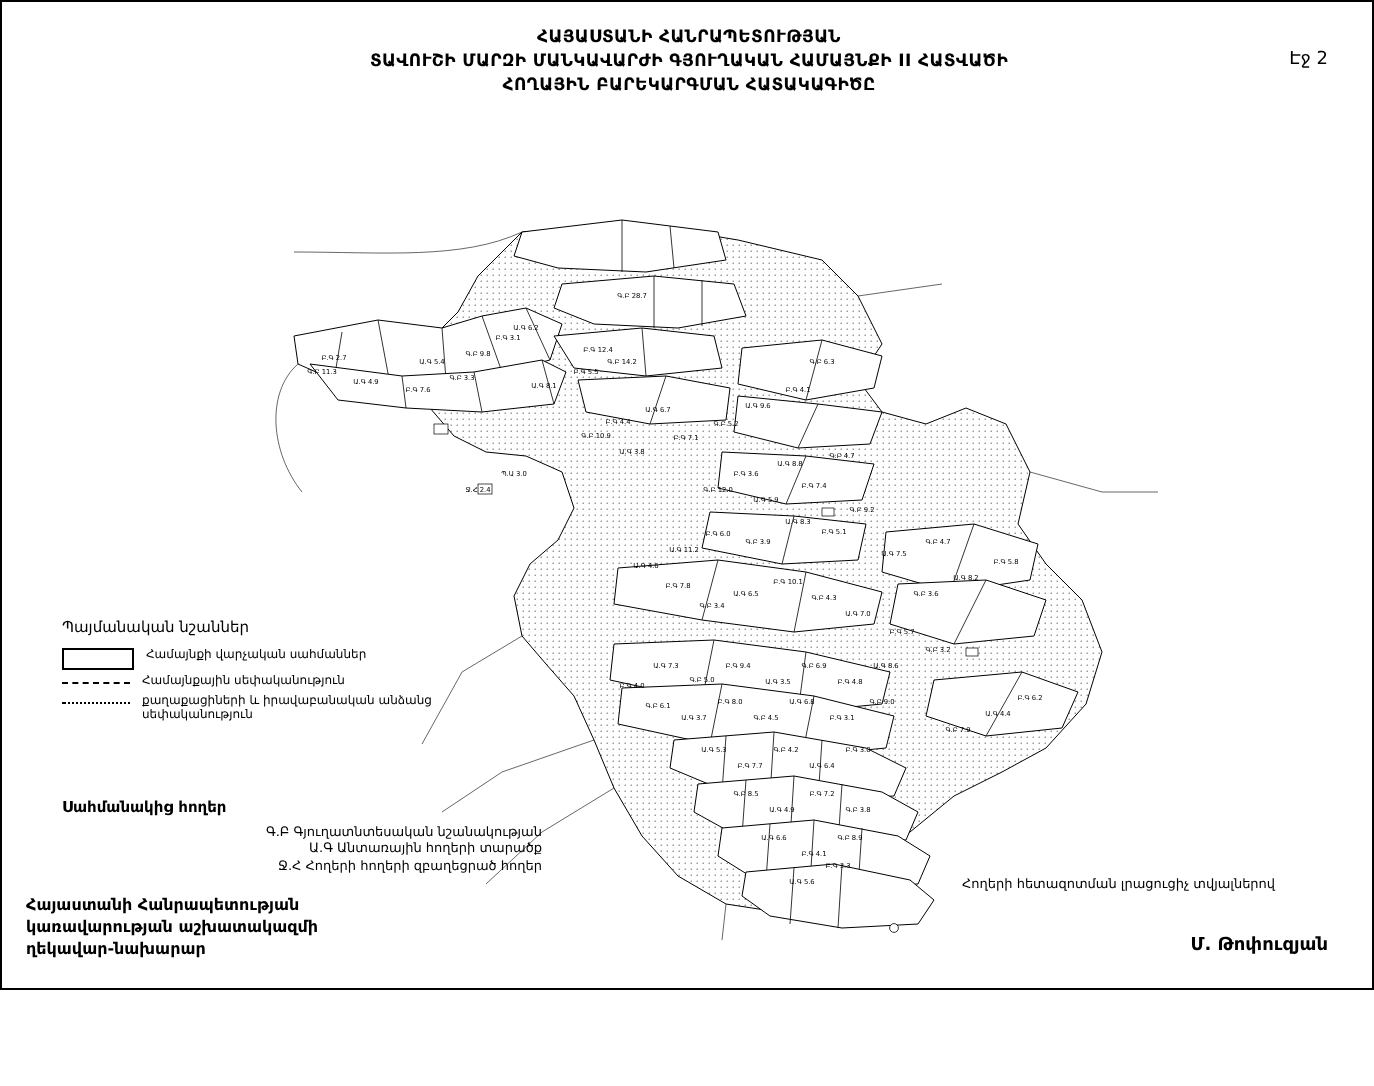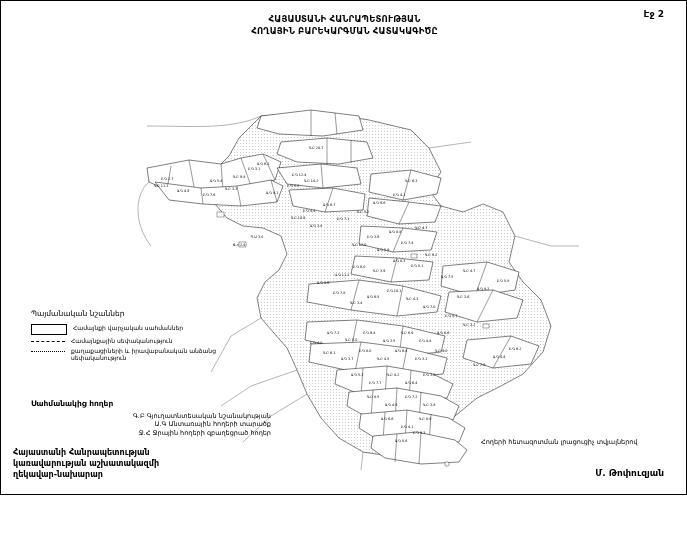--- a/index.html
+++ b/index.html
@@ -34,23 +34,23 @@
   .header .line {
     font-size: 8.5px;
     font-weight: bold;
     letter-spacing: 0.2px;
     line-height: 12px;
     white-space: nowrap;
   }
   .page-number {
     position: absolute;
     right: 22px;
-    top: 8px;
+    top: 24px;
     font-size: 9px;
-    font-weight: bold;
+    font-weight: normal;
   }
   
   .map-area {
     position: absolute;
     left: 110px;
     top: 85px;
     width: 470px;
     height: 390px;
   }
   .map-area svg { display: block; }
@@ -166,20 +166,21 @@
     stroke-width: 0.35;
   }
 </style>
 </head>
 <body>
 
 <div class="page">
 
   <div class="header">
     <div class="line">ՀԱՅԱՍՏԱՆԻ ՀԱՆՐԱՊԵՏՈՒԹՅԱՆ</div>
+    <div class="line">ՏԱՎՈՒՇԻ ՄԱՐԶԻ ՄԱՆԿԱՎԱՐԺԻ ԳՅՈՒՂԱԿԱՆ ՀԱՄԱՅՆՔԻ II ՀԱՏՎԱԾԻ</div>
     <div class="line">ՀՈՂԱՅԻՆ ԲԱՐԵԿԱՐԳՄԱՆ ՀԱՏԱԿԱԳԻԾԸ</div>
   </div>
   <div class="page-number">Էջ 2</div>
 
   <div class="map-area">
     <svg width="470" height="390" viewBox="0 0 470 390" xmlns="http://www.w3.org/2000/svg">
       <defs>
         <pattern id="dotfill" width="3" height="3" patternUnits="userSpaceOnUse">
           <rect width="3" height="3" fill="#ffffff"></rect>
           <circle cx="0.6" cy="0.6" r="0.33" fill="#555"></circle>
@@ -396,21 +397,21 @@
     <div class="legend-row">
       <span class="legend-swatch sw-dot"></span>
       <span class="legend-label">քաղաքացիների և իրավաբանական անձանց սեփականություն</span>
     </div>
   </div>
 
   <div class="abbrev">
     <div class="abbrev-title">Սահմանակից հողեր</div>
     <div class="abbrev-item">Գ.Բ  Գյուղատնտեսական նշանակության</div>
     <div class="abbrev-item">Ա.Գ  Անտառային հողերի տարածք</div>
-    <div class="abbrev-item">Ջ.Հ  Ջրային հողերի զբաղեցրած հողեր</div>
+    <div class="abbrev-item">Ջ.Հ  Հողերի հողերի զբաղեցրած հողեր</div>
   </div>
 
   <div class="note-right">Հողերի հետազոտման լրացուցիչ տվյալներով</div>
 
   <div class="footer-left">
     <div>Հայաստանի Հանրապետության</div>
     <div>կառավարության աշխատակազմի</div>
     <div>ղեկավար-նախարար</div>
   </div>
   <div class="footer-right">Մ. Թոփուզյան</div>

